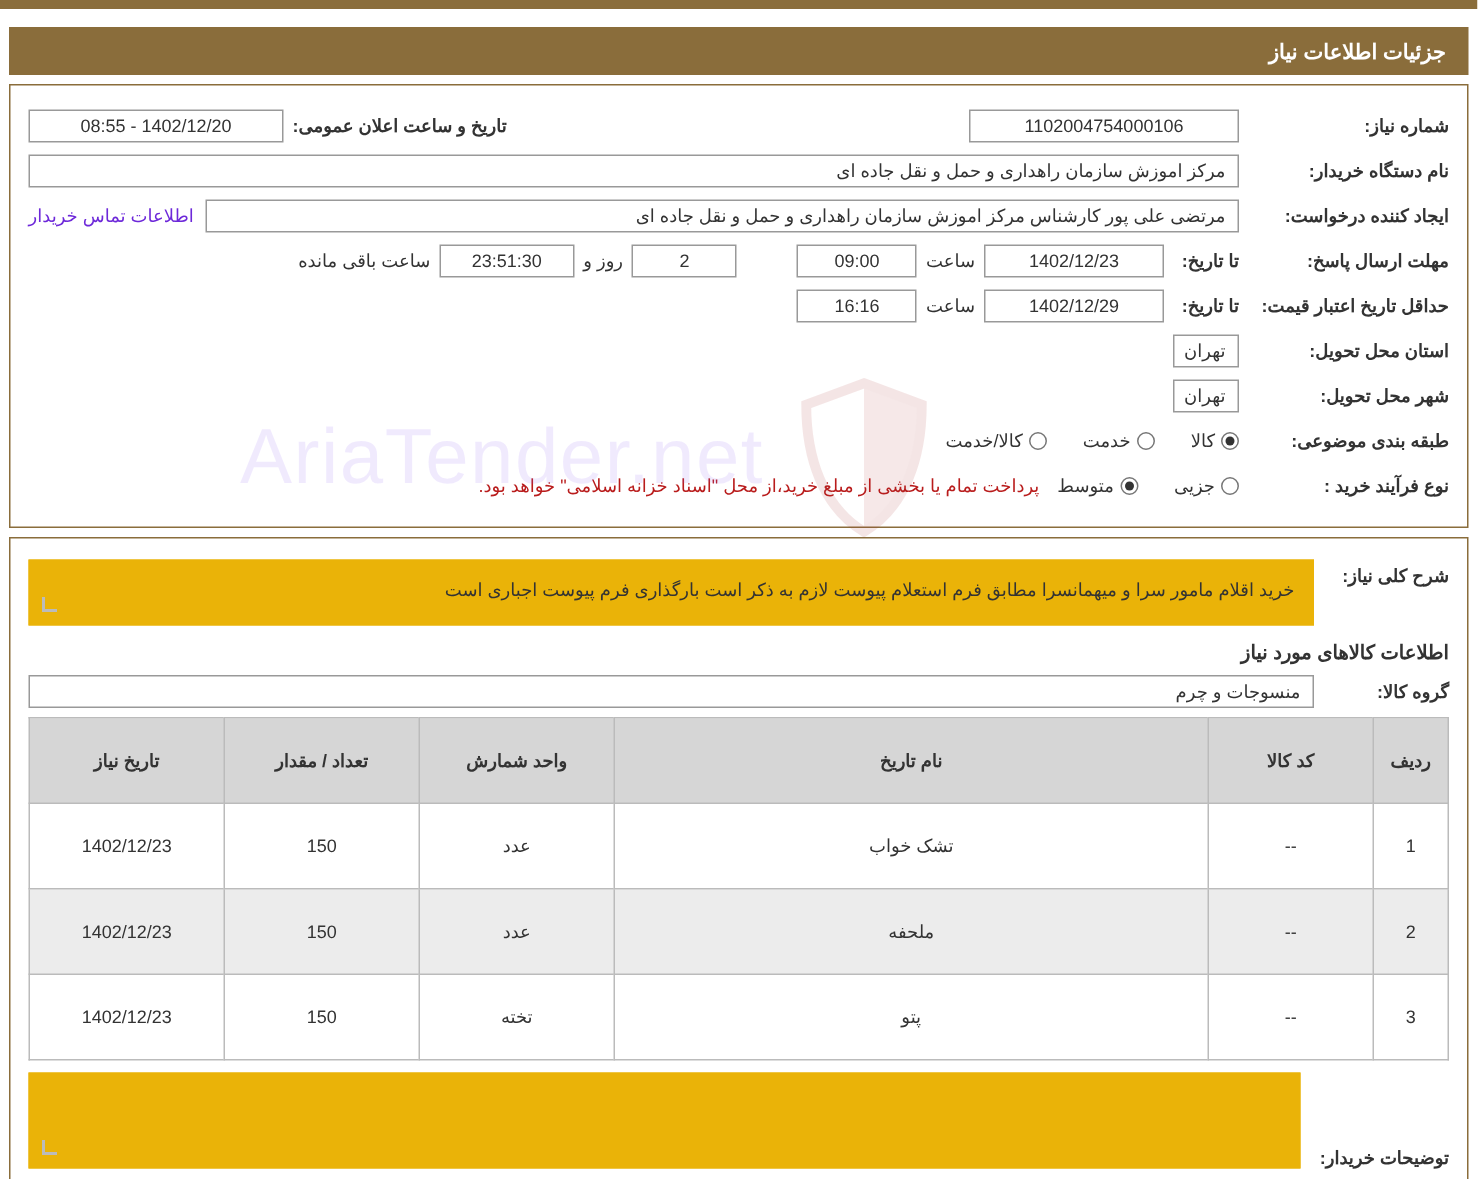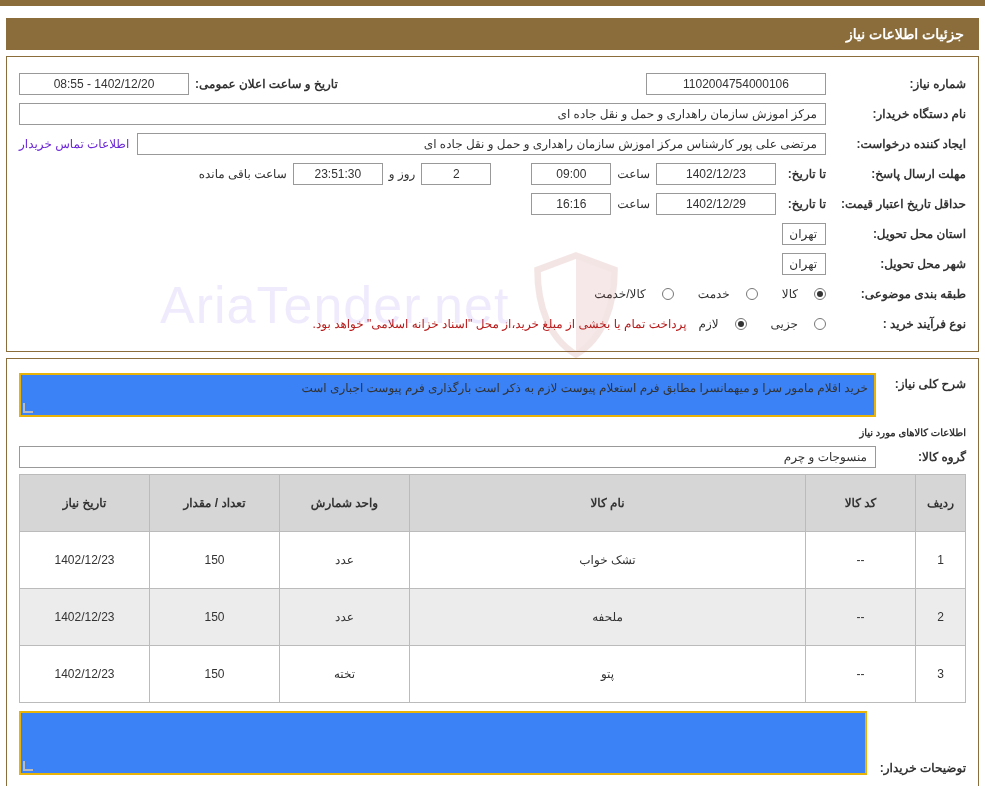--- a/index.html
+++ b/index.html
@@ -10,27 +10,27 @@
 .box { border: 1px solid #8a6d3b; margin: 6px; padding: 10px 12px; }
 .row { display: flex; align-items: center; margin: 4px 0; min-height: 26px; flex-wrap: nowrap; }
 .lbl { font-weight: bold; padding-left: 6px; white-space: nowrap; }
 .lbl-w1 { width: 140px; flex-shrink: 0; }
 .lbl-w2 { width: 90px; flex-shrink: 0; }
 .field { border: 1px solid #999; padding: 3px 6px; background: #fff; height: 22px; display: inline-flex; align-items: center; justify-content: center; text-align: right; }
 .field-wide { flex: 1; justify-content: flex-start; text-align: right; padding-right: 8px; }
 .sep { padding: 0 6px; }
 .link { color: #6d28d9; cursor: pointer; padding-right: 8px; }
 .radios { display: flex; gap: 24px; align-items: center; }
-.radio-item { display: flex; align-items: center; gap: 16px; }
+.radio-item { display: flex; align-items: center; gap: 4px; }
 .radio-dot { width: 12px; height: 12px; border: 1px solid #777; border-radius: 50%; display: inline-block; position: relative; }
 .radio-dot.checked::after { content: ""; width: 6px; height: 6px; background: #333; border-radius: 50%; position: absolute; top: 2px; left: 2px; }
 .note { color: #b91c1c; padding-right: 12px; }
-.textarea { border: 2px solid #eab308; padding: 6px; background: #3b82f6; width: 100%; min-height: 44px; text-align: right; position: relative; }
+.textarea { border: 7px solid #eab308; padding: 6px; background: #eab308; width: 100%; min-height: 44px; text-align: right; position: relative; }
 .resize-hint { position: absolute; bottom: 2px; left: 2px; width: 10px; height: 10px; border-bottom: 2px solid #bbb; border-left: 2px solid #bbb; }
-.section-title { font-weight: bold; margin: 10px 0 6px 0; font-size: 10px; }
+.section-title { font-weight: bold; margin: 10px 0 6px 0; font-size: 13px; }
 table { width: 100%; border-collapse: collapse; margin-top: 4px; }
 th, td { border: 1px solid #bbb; padding: 21px 8px; text-align: center; font-size: 12px; }
 th { background: #d6d6d6; font-weight: bold; }
 tr.even td { background: #ececec; }
 .btns { text-align: center; padding: 10px 0 16px 0; }
 .btn { border: 1px solid #666; padding: 4px 16px; margin: 0 6px; font-family: inherit; font-size: 12px; cursor: pointer; }
 .btn-print { background: #d4f0d4; }
 .btn-back { background: #f5c8d0; }
 .watermark { position: absolute; top: 250px; left: 160px; opacity: 0.12; pointer-events: none; display: flex; align-items: center; gap: 12px; }
 .watermark svg { width: 110px; height: 110px; }
@@ -115,21 +115,21 @@
     </div>
     <div class="row">
       <span class="lbl lbl-w1">نوع فرآیند خرید :</span>
       <div class="radios">
         <span class="radio-item">
             <span class="radio-dot"></span>
             <span>جزیی</span>
           </span>
         <span class="radio-item">
             <span class="radio-dot checked"></span>
-            <span>لازم</span>
+            <span>متوسط</span>
           </span>
       </div>
       <span class="note">پرداخت تمام یا بخشی از مبلغ خرید،از محل "اسناد خزانه اسلامی" خواهد بود.</span>
     </div>
   </div>
 
   <div class="box">
     <div class="row" style="align-items:flex-start">
       <span class="lbl lbl-w2" style="padding-top:4px">شرح کلی نیاز:</span>
       <div class="textarea">
@@ -143,21 +143,21 @@
     <div class="row">
       <span class="lbl lbl-w2">گروه کالا:</span>
       <span class="field field-wide">منسوجات و چرم</span>
     </div>
 
     <table>
       <thead>
         <tr>
           <th style="width:50px">ردیف</th>
           <th style="width:110px">کد کالا</th>
-          <th>نام کالا</th>
+          <th>نام تاریخ</th>
           <th style="width:130px">واحد شمارش</th>
           <th style="width:130px">تعداد / مقدار</th>
           <th style="width:130px">تاریخ نیاز</th>
         </tr>
       </thead>
       <tbody>
         <tr>
           <td>1</td>
           <td>--</td>
           <td>تشک خواب</td>

